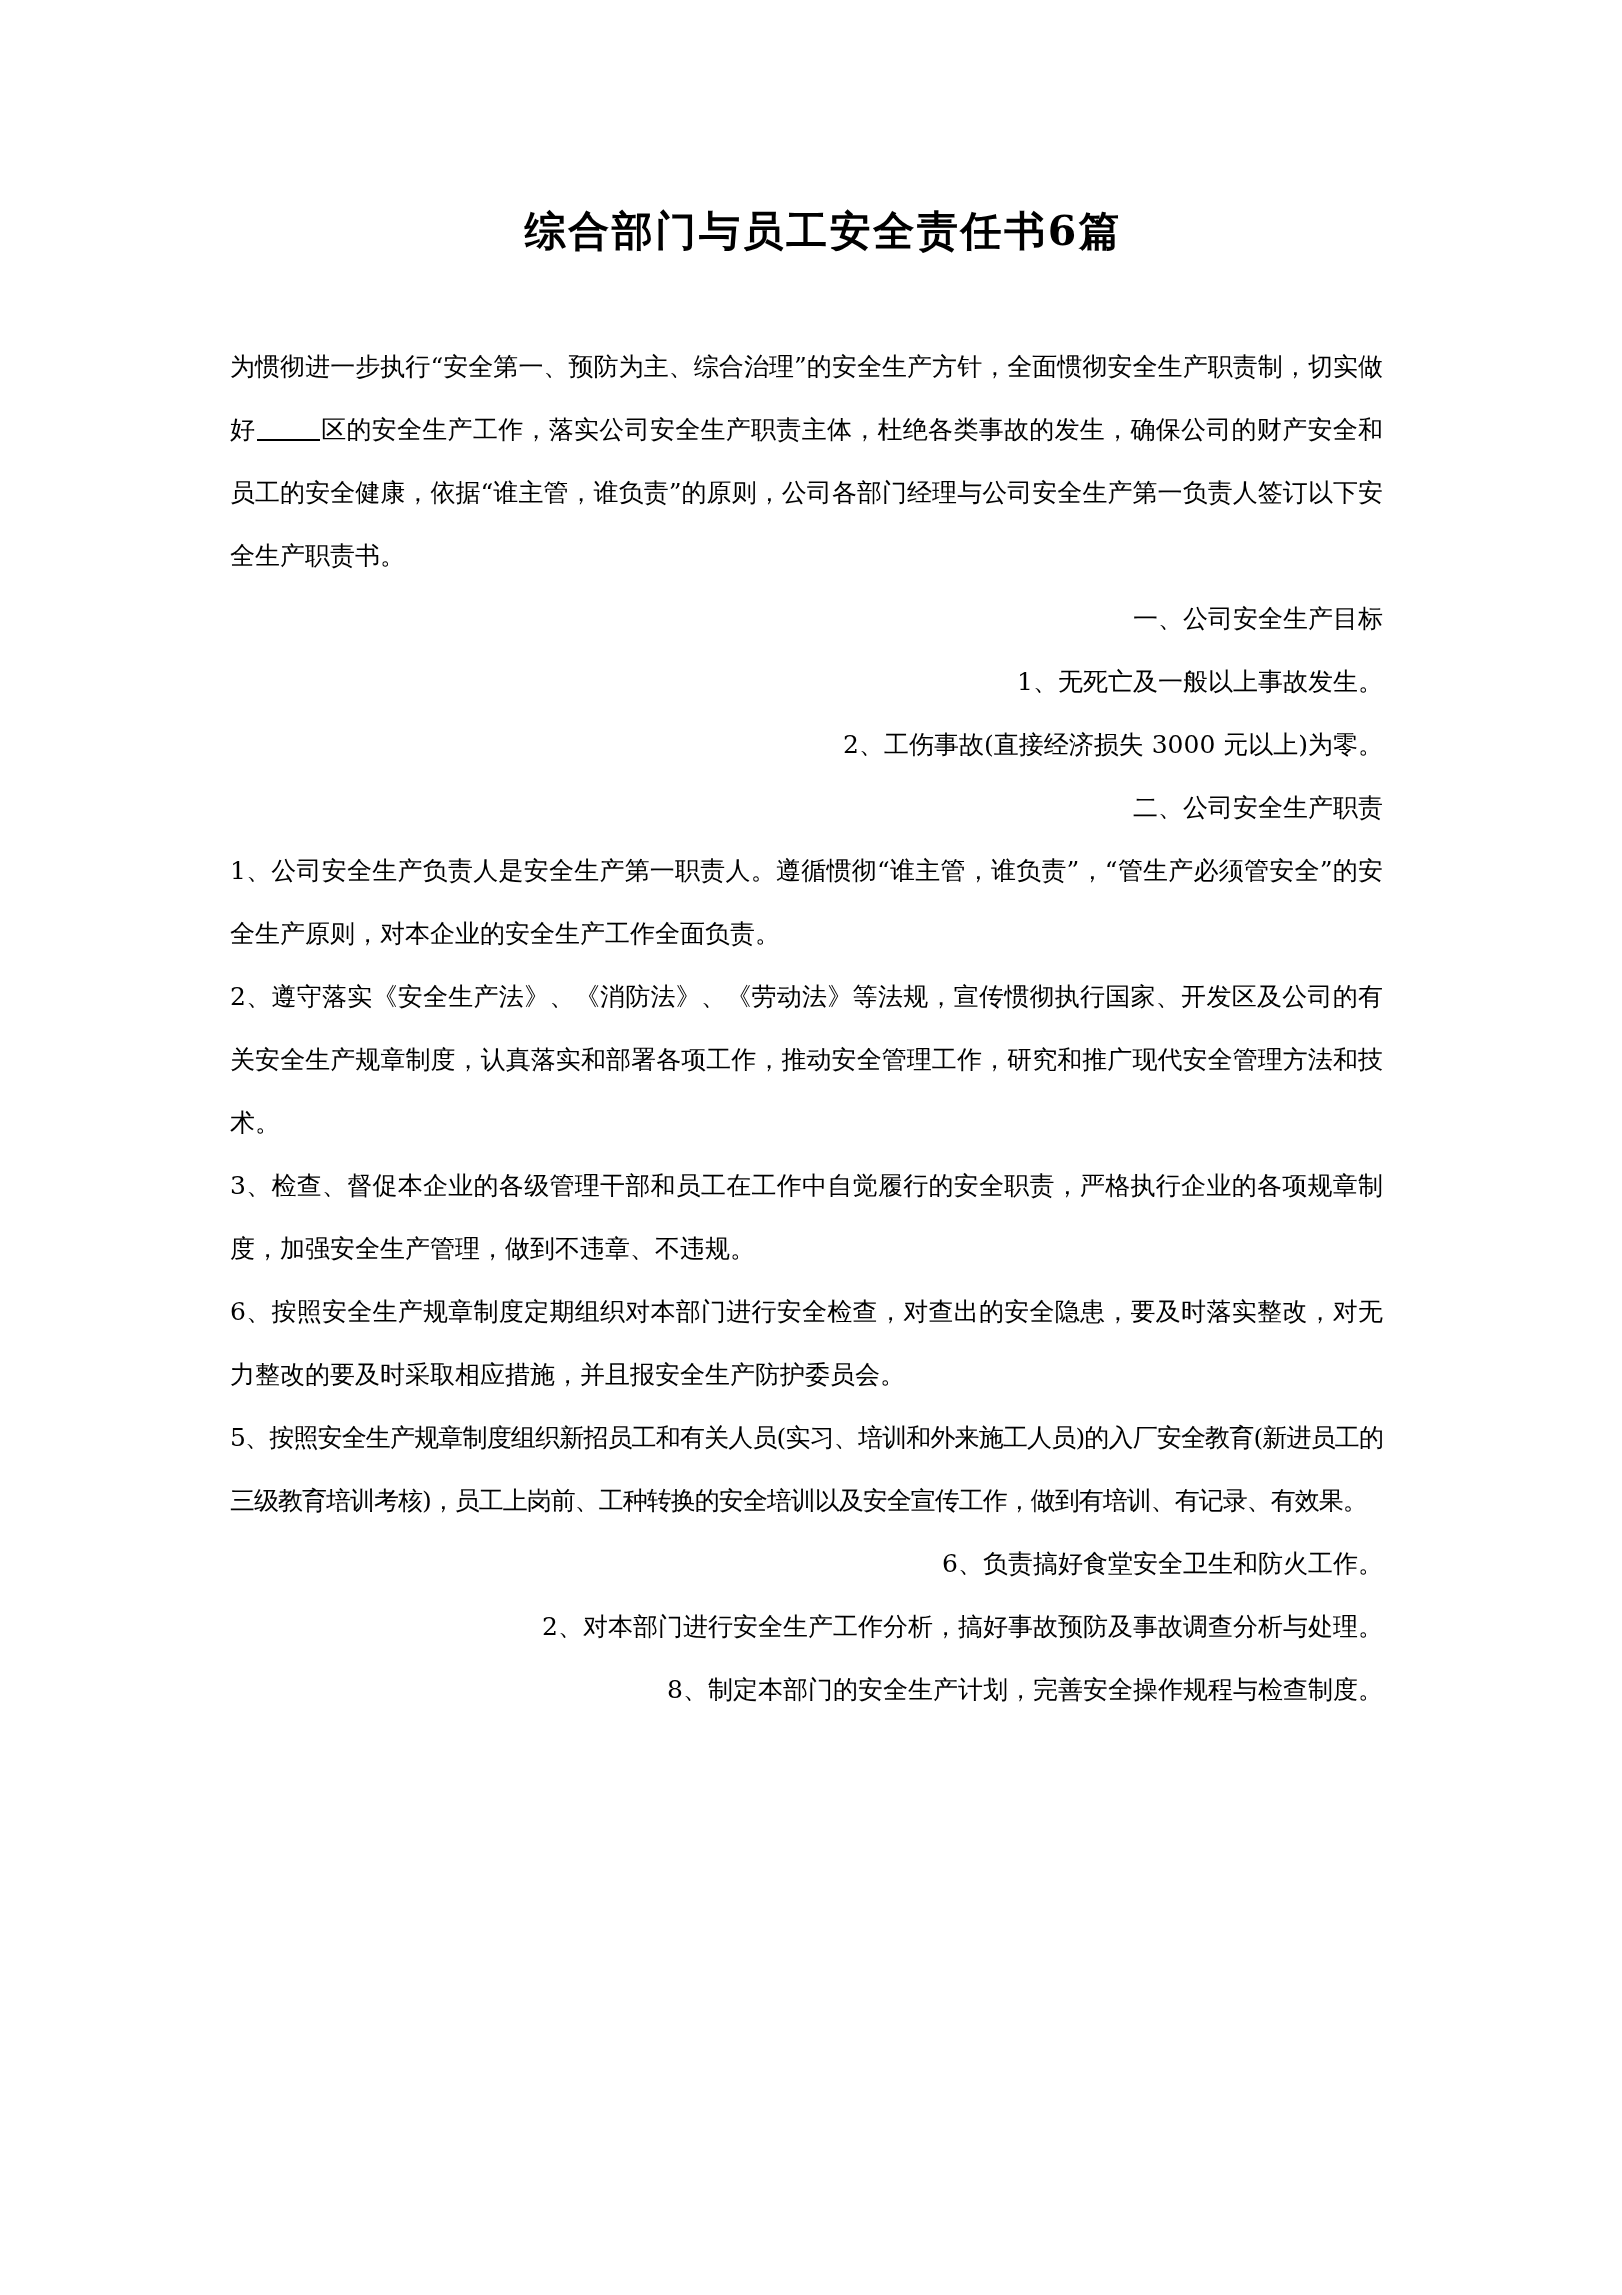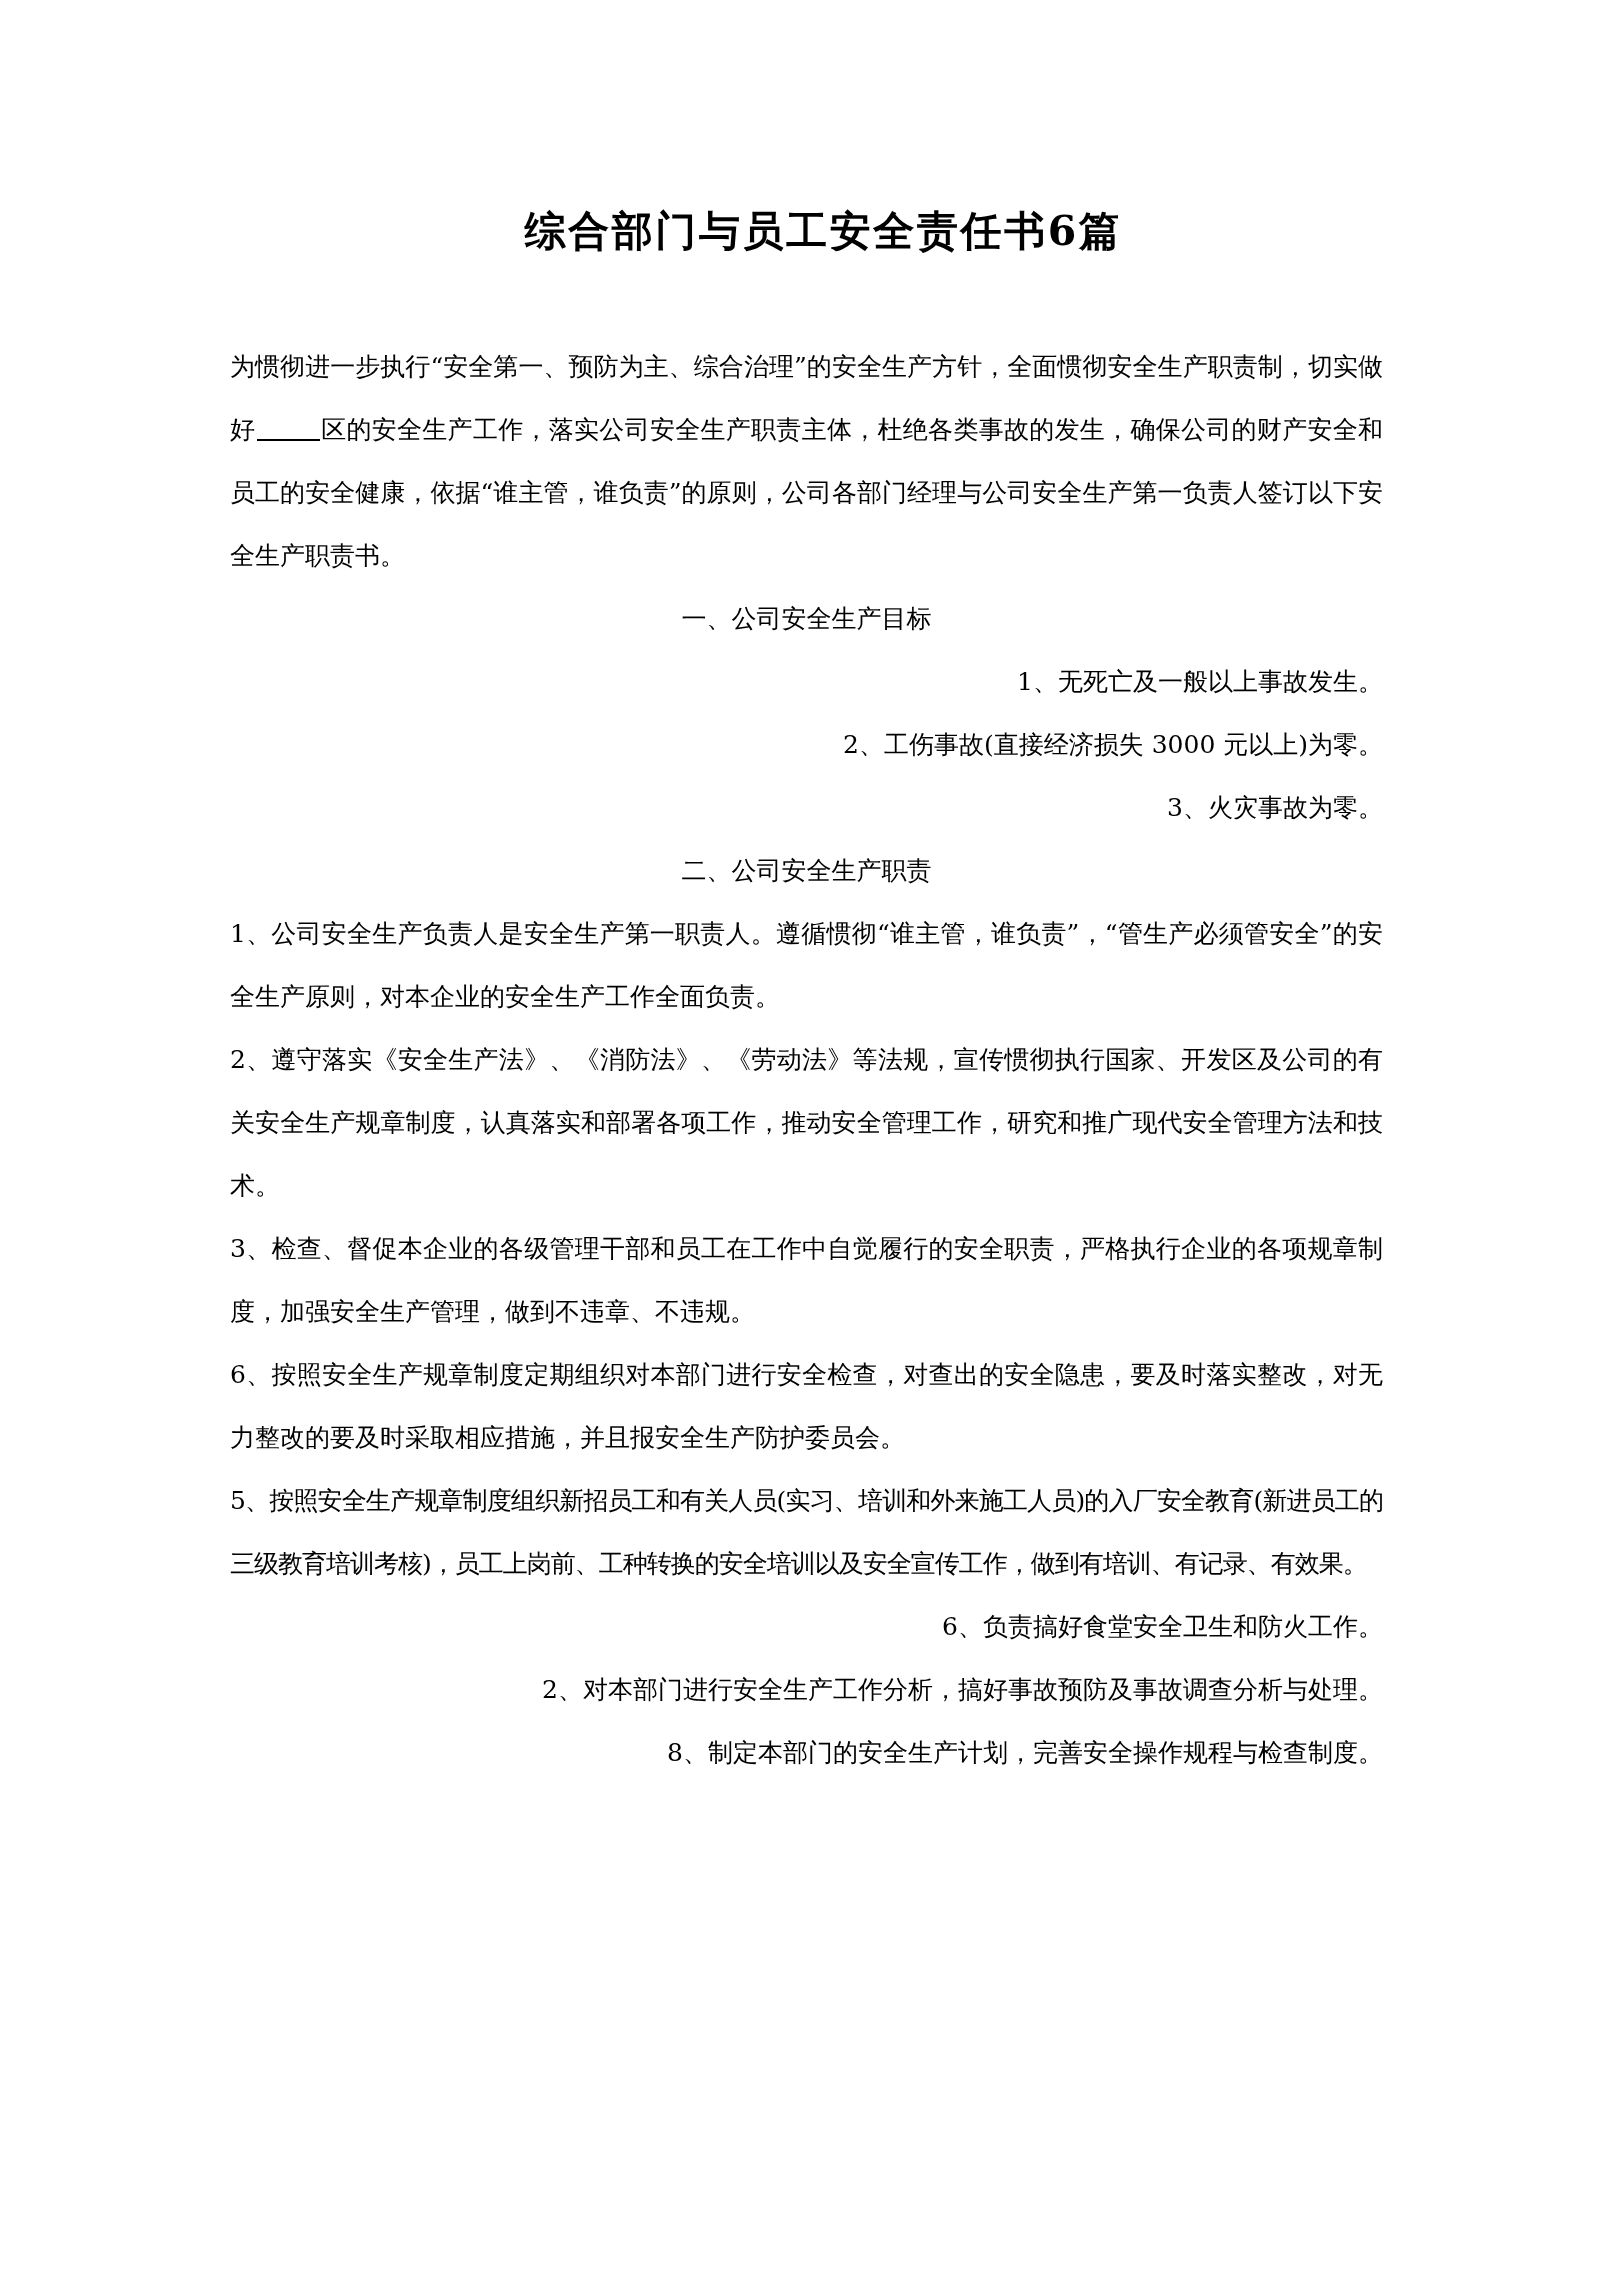--- a/index.html
+++ b/index.html
@@ -68,21 +68,21 @@
   .para.flow {
     text-align: justify;
   }
   
   .para.single {
     text-align: right;
   }
 
   
   .para.heading {
-    text-align: center;
+    text-align: right;
   }
 
   
   .para.condensed {
     letter-spacing: -1px;
   }
 
   .blank-fill {
     display: inline-block;
     width: 63px;
@@ -98,21 +98,20 @@
 
   <h1 class="doc-title">综合部门与员工安全责任书6篇</h1>
 
   <div class="body-block">
 
     <p class="para flow"><span>为惯彻进一步执行“安全第一、预防为主、综合治理”的安全生产方针，全面惯彻安全生产职责制，切实做好</span><span class="blank-fill"></span><span>区的安全生产工作，落实公司安全生产职责主体，杜绝各类事故的发生，确保公司的财产安全和员工的安全健康，依据“谁主管，谁负责”的原则，公司各部门经理与公司安全生产第一负责人签订以下安全生产职责书。</span></p>
 
     <p class="para heading">一、公司安全生产目标</p>
     <p class="para single">1、无死亡及一般以上事故发生。</p>
     <p class="para single">2、工伤事故(直接经济损失 3000 元以上)为零。</p>
-    <p class="para single">3、火灾事故为零。</p>
 
     <p class="para heading">二、公司安全生产职责</p>
     <p class="para flow">1、公司安全生产负责人是安全生产第一职责人。遵循惯彻“谁主管，谁负责”，“管生产必须管安全”的安全生产原则，对本企业的安全生产工作全面负责。</p>
     <p class="para flow">2、遵守落实《安全生产法》、《消防法》、《劳动法》等法规，宣传惯彻执行国家、开发区及公司的有关安全生产规章制度，认真落实和部署各项工作，推动安全管理工作，研究和推广现代安全管理方法和技术。</p>
     <p class="para flow">3、检查、督促本企业的各级管理干部和员工在工作中自觉履行的安全职责，严格执行企业的各项规章制度，加强安全生产管理，做到不违章、不违规。</p>
     <p class="para flow">6、按照安全生产规章制度定期组织对本部门进行安全检查，对查出的安全隐患，要及时落实整改，对无力整改的要及时采取相应措施，并且报安全生产防护委员会。</p>
     <p class="para flow condensed">5、按照安全生产规章制度组织新招员工和有关人员(实习、培训和外来施工人员)的入厂安全教育(新进员工的三级教育培训考核)，员工上岗前、工种转换的安全培训以及安全宣传工作，做到有培训、有记录、有效果。</p>
     <p class="para single">6、负责搞好食堂安全卫生和防火工作。</p>
     <p class="para single">2、对本部门进行安全生产工作分析，搞好事故预防及事故调查分析与处理。</p>
     <p class="para single">8、制定本部门的安全生产计划，完善安全操作规程与检查制度。</p>

